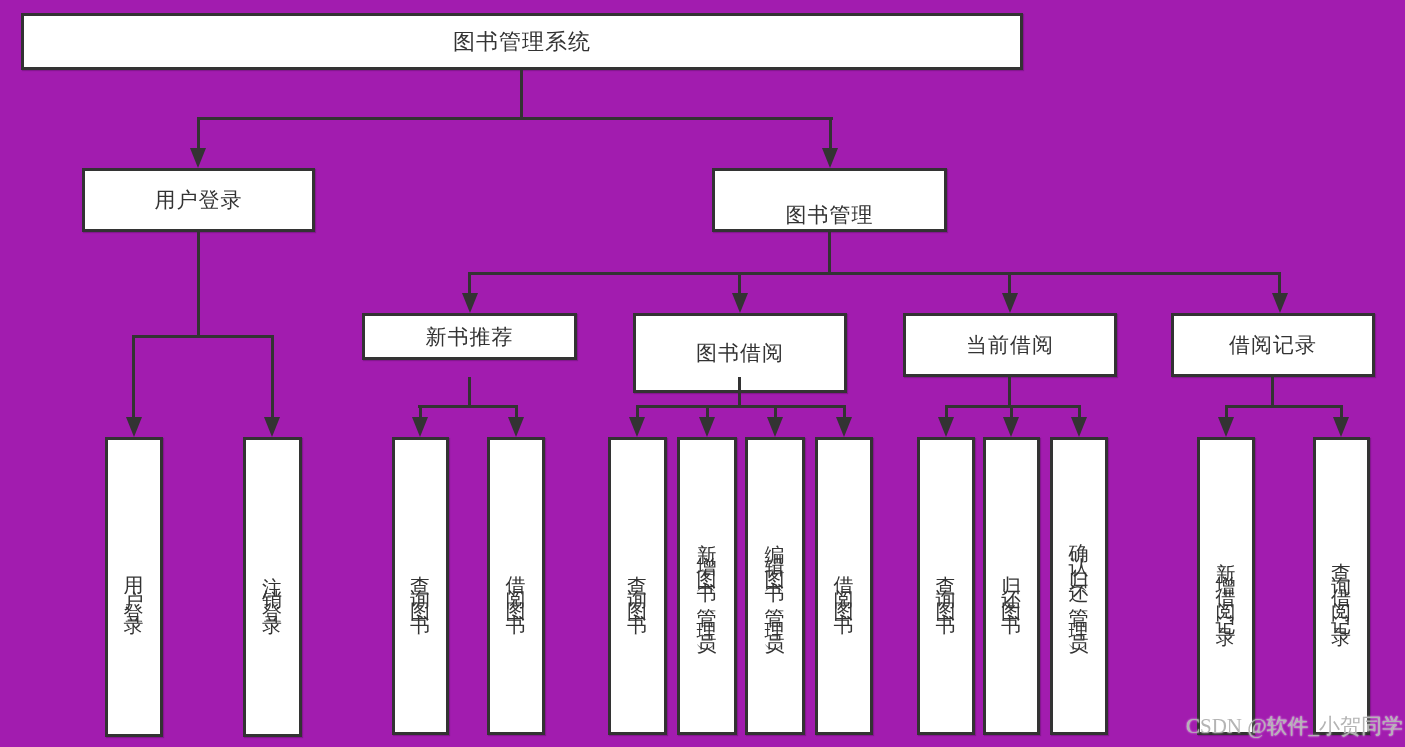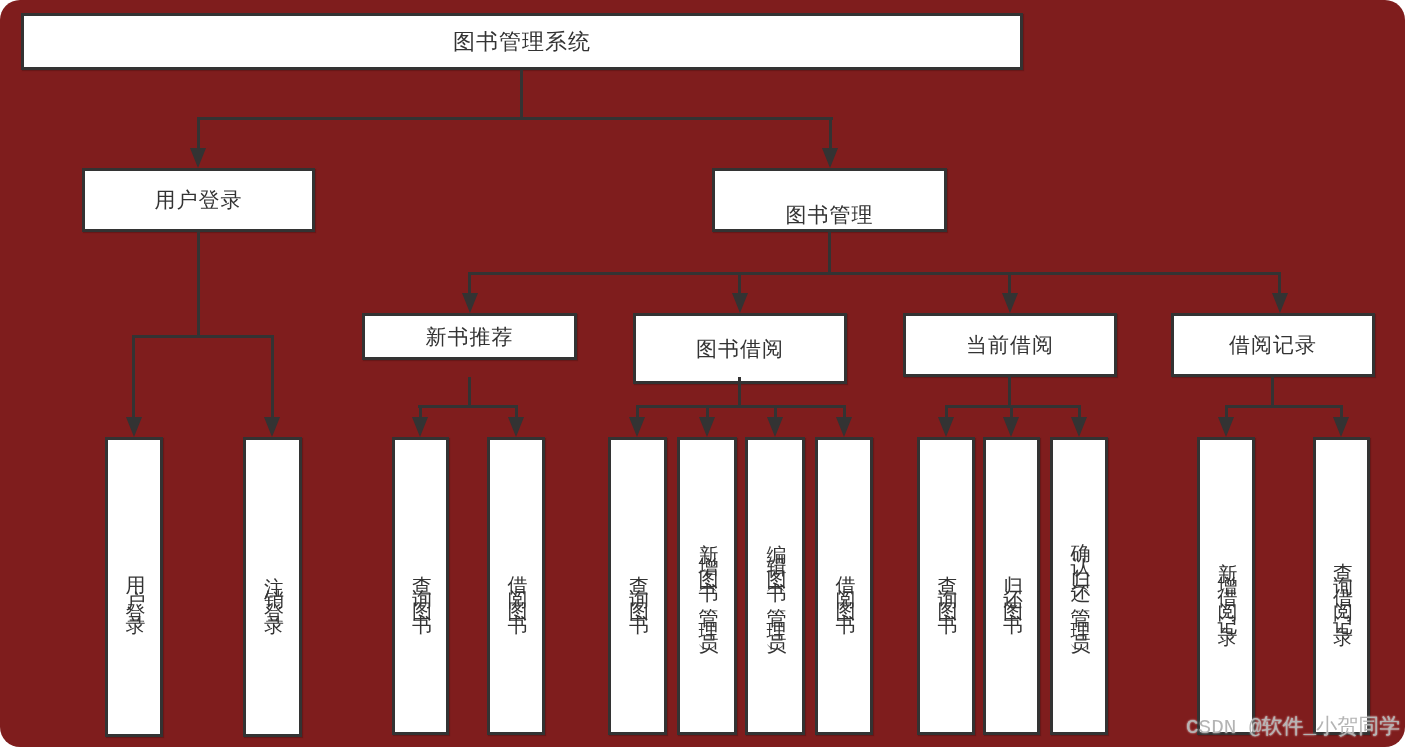--- a/index.html
+++ b/index.html
@@ -1,18 +1,18 @@
 <!DOCTYPE html>
 <html><head>
 <meta charset="utf-8">
 <style>
   html,body{margin:0;padding:0;background:#ffffff;}
   .canvas{
-    position:relative;width:1405px;height:747px;background:#7f1d1d;
-    font-family:Liberation Mono, monospace;color:#333333;overflow:hidden;border-radius:20px;
+    position:relative;width:1405px;height:747px;background:#a21caf;
+    font-family:Liberation Serif, serif;color:#333333;overflow:hidden;
   }
   .node{
     position:absolute;box-sizing:border-box;border:3px solid #333333;background:#ffffff;
     display:flex;align-items:center;justify-content:center;
     box-shadow:1px 1px 1px rgba(0,0,0,0.18);
   }
   .hnode{font-size:21px;letter-spacing:1px;}
   .root{font-size:22px;}
   .vnode .vtext{
     writing-mode:vertical-rl;text-orientation:mixed;
@@ -67,21 +67,21 @@
   <div class="vline" style="left:738px;top:272px;width:3px;height:23px;"></div>
   <div class="arrowhead" style="left:732px;top:293px;"></div>
   <div class="vline" style="left:1008px;top:272px;width:3px;height:23px;"></div>
   <div class="arrowhead" style="left:1002px;top:293px;"></div>
   <div class="vline" style="left:1278px;top:272px;width:3px;height:23px;"></div>
   <div class="arrowhead" style="left:1272px;top:293px;"></div>
 
   <div class="node hnode" style="left:362px;top:313px;width:215px;height:47px;">
     <span>新书推荐</span>
   </div>
-  <div class="node hnode" style="left:633px;top:313px;width:214px;height:71px;">
+  <div class="node hnode" style="left:633px;top:313px;width:214px;height:80px;">
     <span>图书借阅</span>
   </div>
   <div class="node hnode" style="left:903px;top:313px;width:214px;height:64px;">
     <span>当前借阅</span>
   </div>
   <div class="node hnode" style="left:1171px;top:313px;width:204px;height:64px;text-align:center;">
     <span>借阅记录</span>
   </div>
 
   <div class="vline" style="left:468px;top:377px;width:3px;height:29px;"></div>

